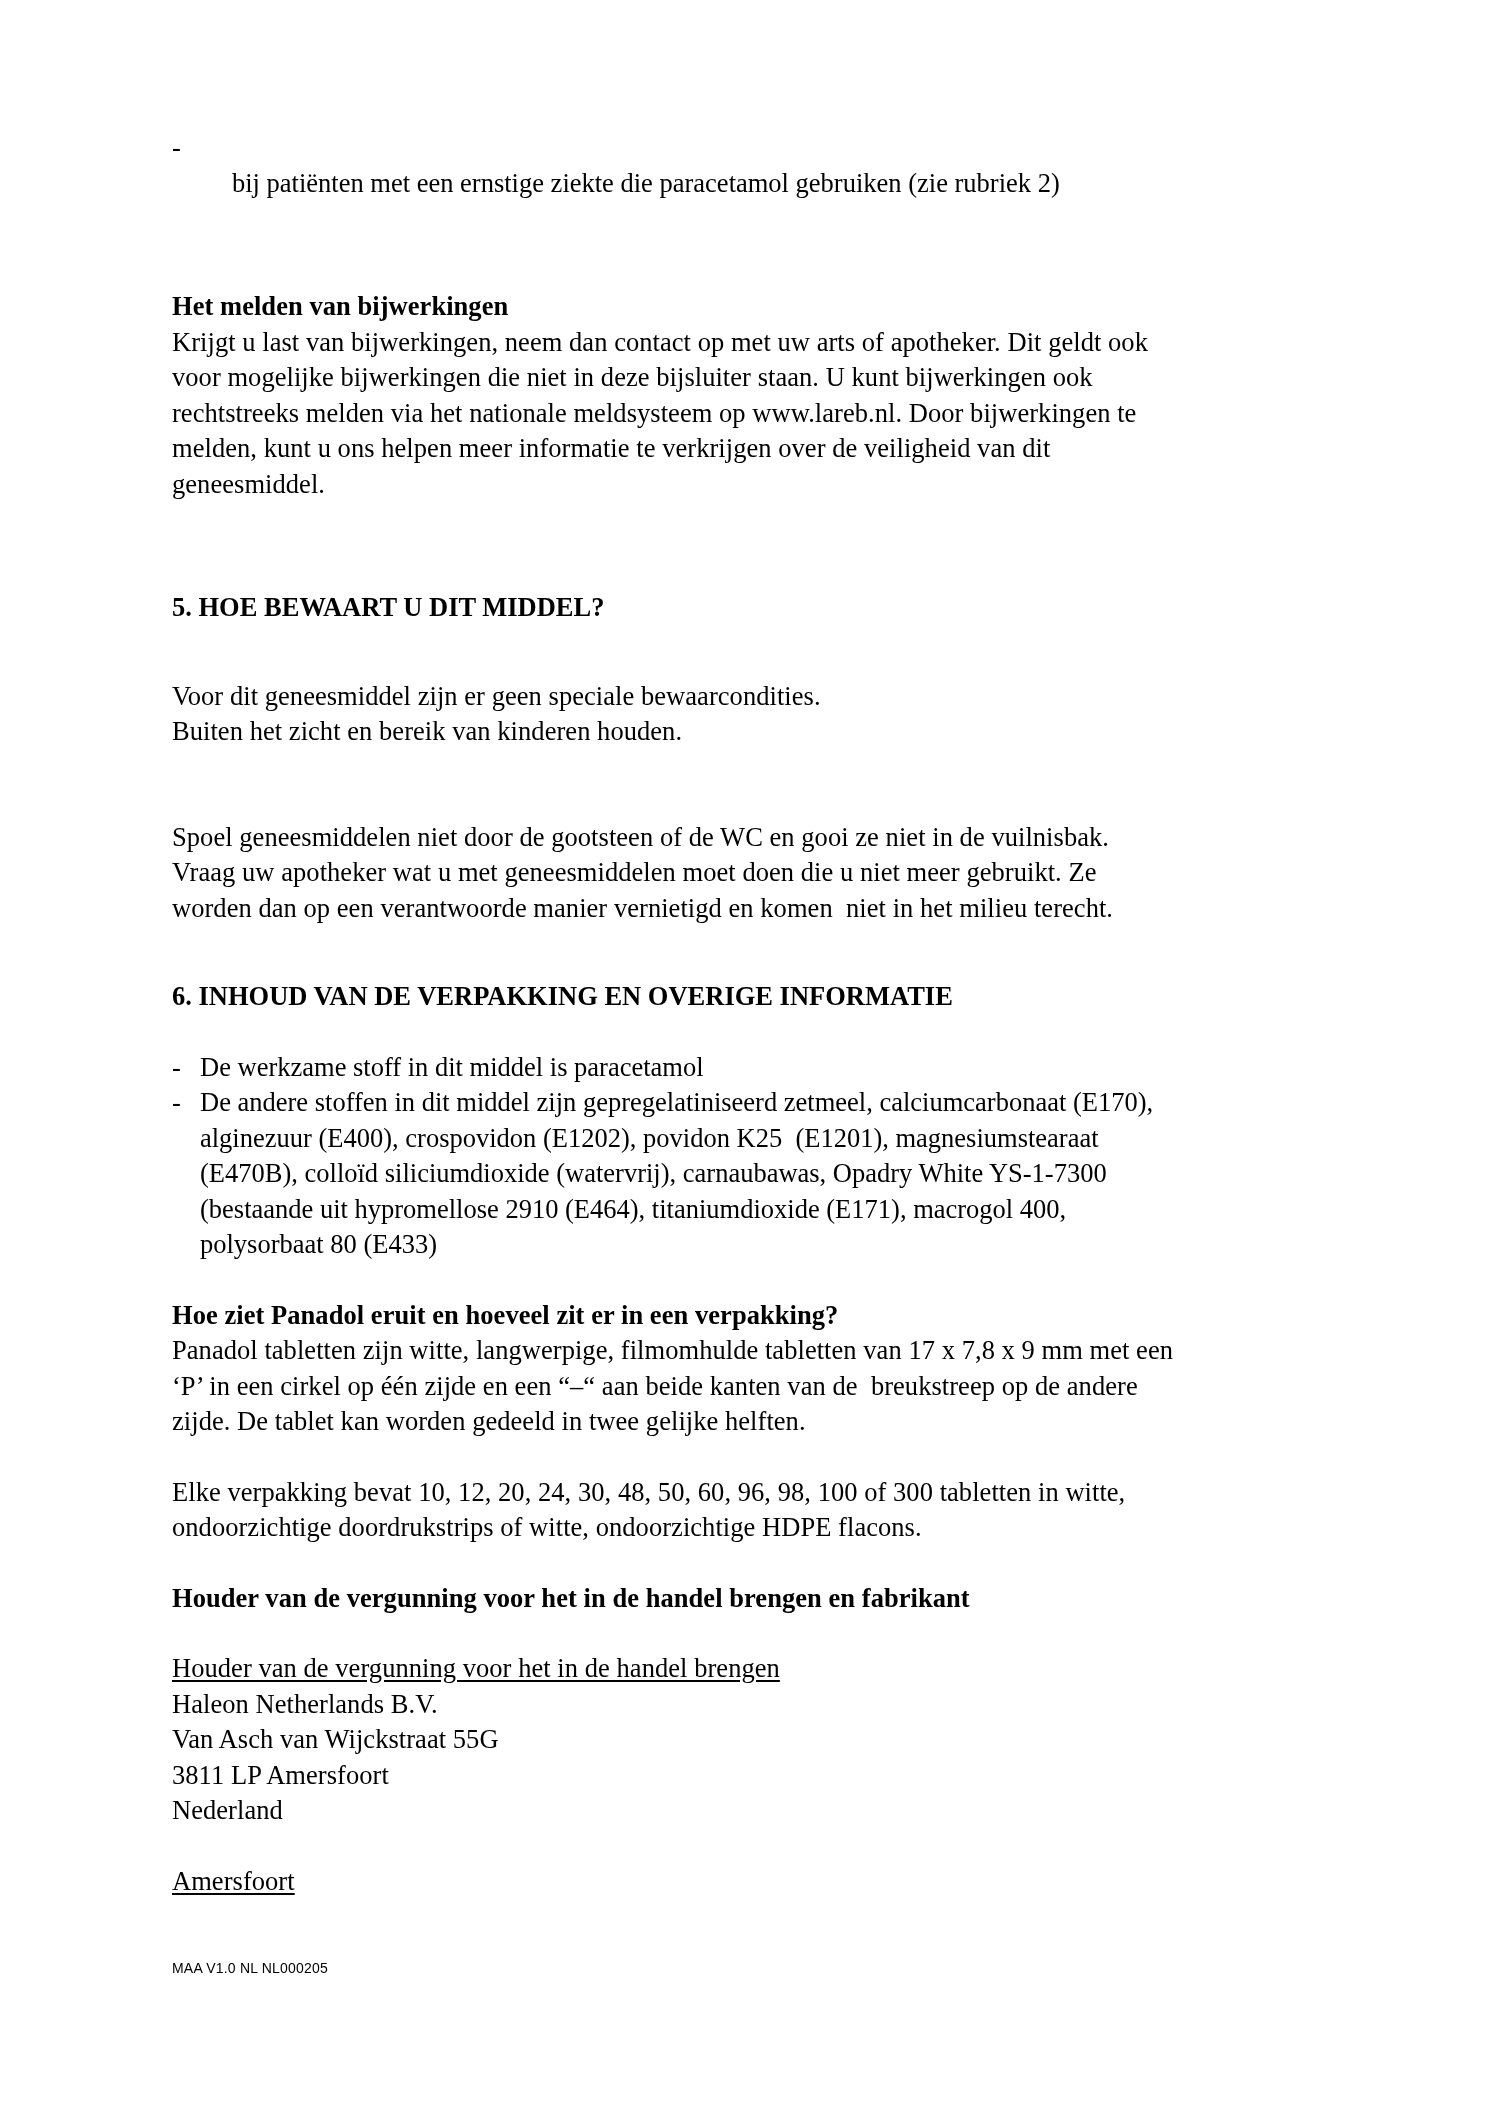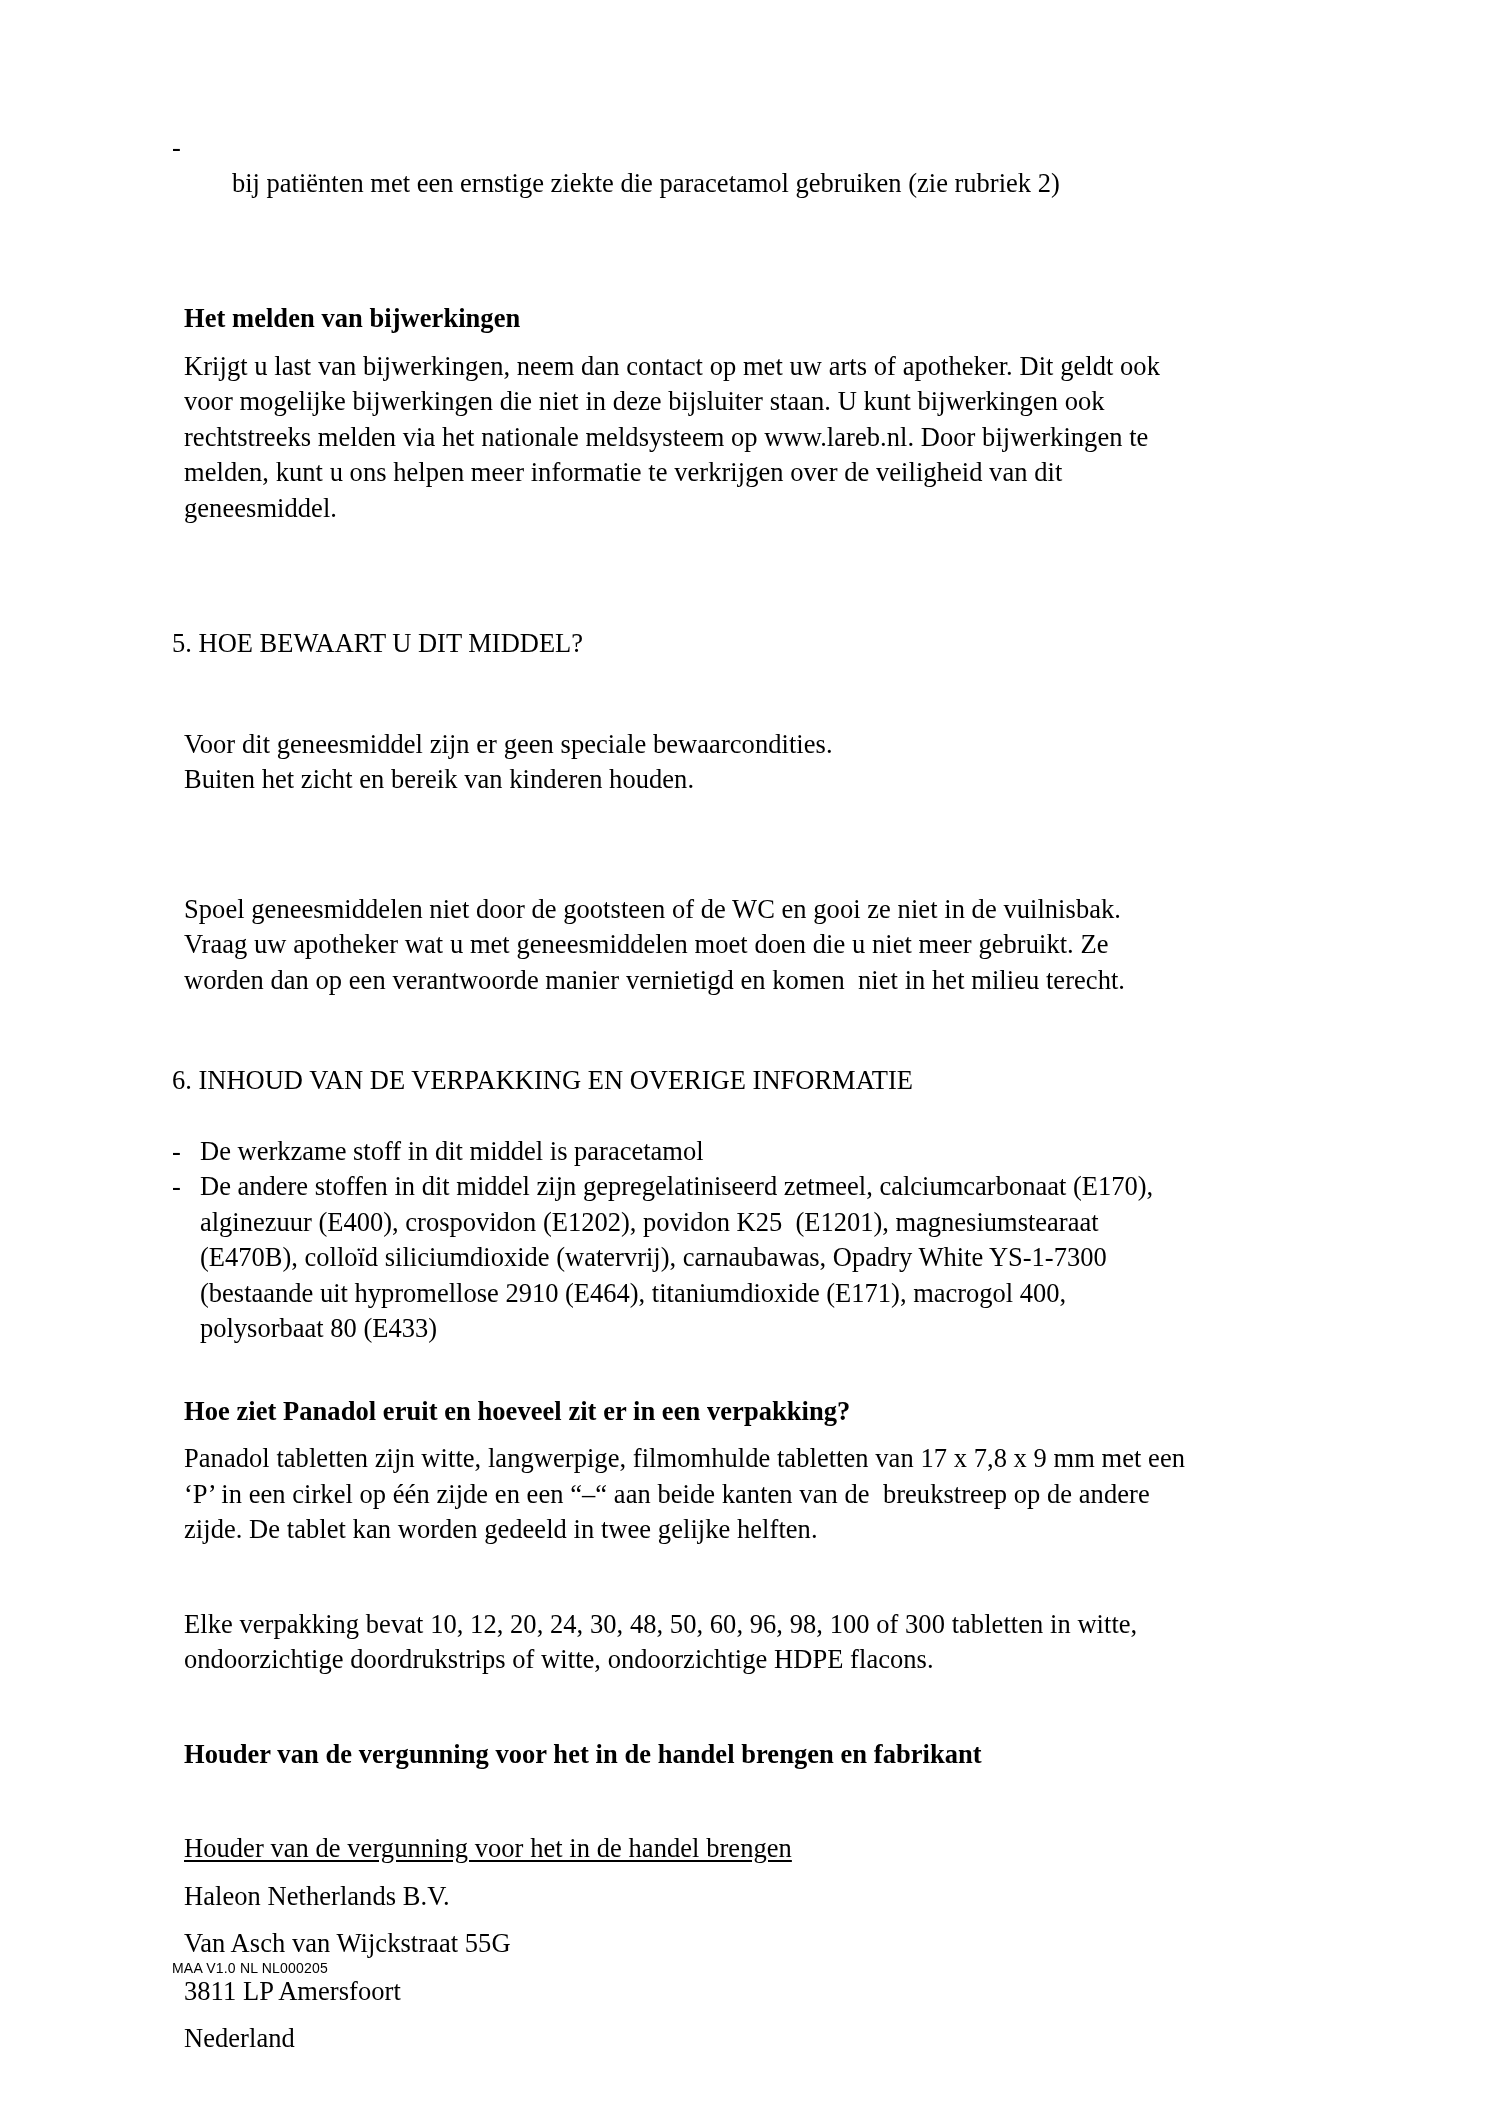--- a/index.html
+++ b/index.html
@@ -25,33 +25,33 @@
   }
   .content {
     position: absolute;
     left: 172px;
     top: 130px;
     width: 1160px;
   }
   .p {
     font-size: 26.5px;
     line-height: 35.5px;
-    margin: 12px;
+    margin: 0;
     letter-spacing: 0.05px;
     white-space: pre-wrap;
   }
   .b {
     font-weight: bold;
   }
   .u {
     text-decoration: underline;
     text-underline-offset: 3px;
   }
   .heading-num {
-    font-weight: normal;
+    font-weight: bold;
     font-size: 26.5px;
     line-height: 35.5px;
     margin: 0;
   }
   
   .bullet {
     display: flex;
     font-size: 26.5px;
     line-height: 35.5px;
   }

